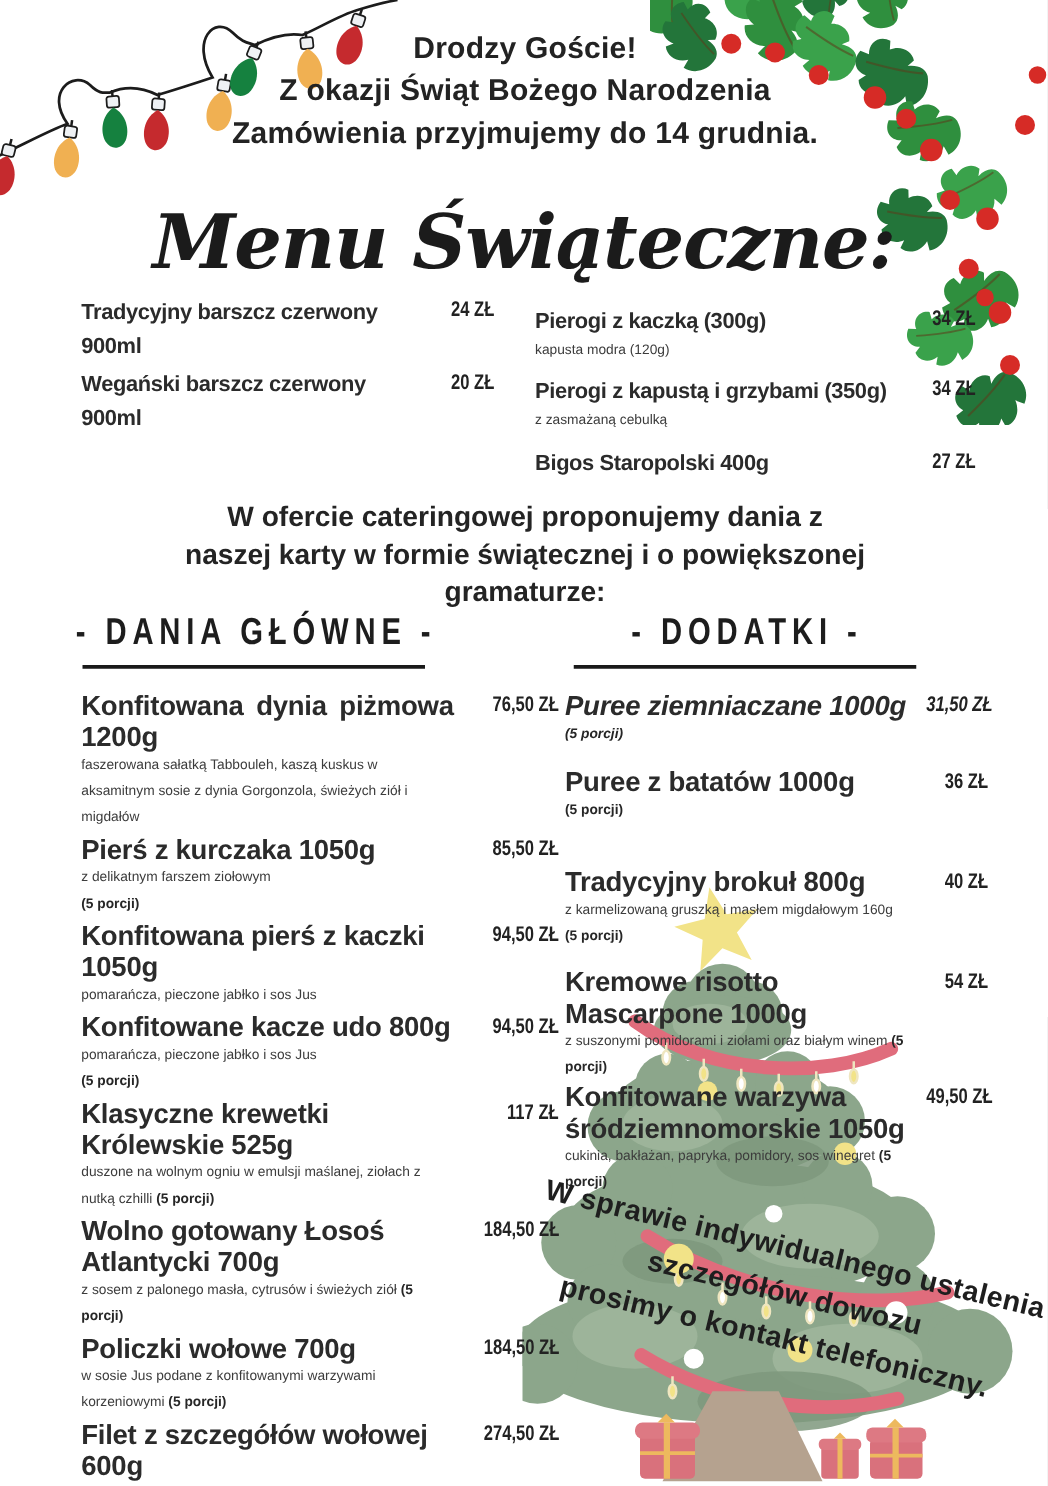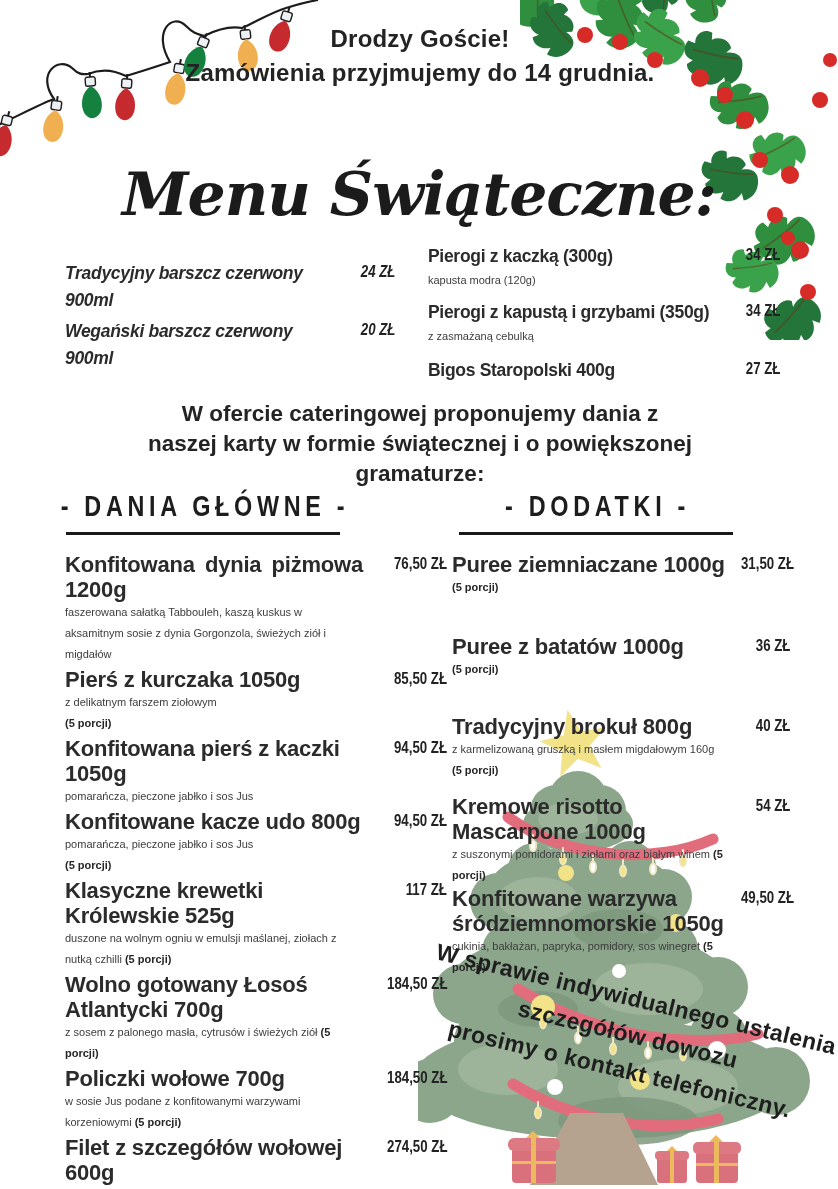--- a/index.html
+++ b/index.html
@@ -18,21 +18,21 @@
          font-size:60px;line-height:84px;color:#1b1b1b;letter-spacing:-1px;}
   
   .mi-row{display:flex;align-items:flex-start;}
   .mi-txt{flex:1;min-width:0;}
   .mi-price{text-align:right;padding-top:2px;}
   .pz{display:inline-block;font-weight:700;font-size:17px;white-space:nowrap;color:#222;
       transform:scaleX(.78);transform-origin:100% 0;}
   .mi-desc{font-size:11px;line-height:21px;color:#3c3c3c;}
   .mi-desc b{color:#262626;}
   
-  .starters-left{position:absolute;left:65px;top:260px;width:330px;z-index:2;font-style:italic;}
+  .starters-left{position:absolute;left:65px;top:236px;width:330px;z-index:2;}
   .starters-right{position:absolute;left:428px;top:243px;width:352px;z-index:2;}
   .st .mi-name{font-size:17.5px;font-weight:700;line-height:27px;letter-spacing:-.3px;color:#2b2b2b;}
   .starters-right .mi-name{white-space:nowrap;}
   .starters-left .mi-price{width:60px;}
   .starters-right .mi-price{width:56px;}
   .starters-left .mi-row{margin-bottom:4px;}
   .starters-right .mi-row{margin-bottom:8px;}
   .starters-right .mi-row:nth-child(3){margin-top:10px;}
   
   .catering{position:absolute;left:80px;top:399px;width:680px;z-index:2;text-align:center;
@@ -48,21 +48,21 @@
   #rule-mains{left:66px;width:274px;}
   #rule-sides{left:459px;width:274px;}
   
   .mains-list{position:absolute;left:65px;top:552px;width:382px;z-index:2;}
   .sides-list{position:absolute;left:452px;top:552px;width:338px;z-index:2;}
   .lst .mi-name{font-size:22px;font-weight:700;line-height:25px;letter-spacing:-.2px;color:#2b2b2b;}
   .mains-list .mi-price{width:84px;}
   .sides-list .mi-price{width:64px;}
   .mains-list .mi-row{margin-bottom:2px;}
   .mains-list .mi-row:first-child .mi-name{text-align:justify;}
-  .sides-list .mi-row:nth-child(1){margin-bottom:36px;}
+  .sides-list .mi-row:nth-child(1){margin-bottom:15px;font-style:italic;}
   .sides-list .mi-row:nth-child(2){margin-bottom:34px;}
   .sides-list .mi-row:nth-child(3){margin-bottom:13px;}
   
   .footer-note{position:absolute;left:408px;top:980px;width:440px;z-index:3;text-align:center;
                font-size:23px;font-weight:700;line-height:36px;color:#1e1e1e;letter-spacing:.3px;
                transform:rotate(13.5deg);transform-origin:50% 50%;}
 </style>
 </head>
 <body>
 
@@ -270,20 +270,21 @@
       <circle cx="280" cy="250" r="9"></circle>
         <circle cx="268" cy="238" r="7"></circle>
         <circle cx="288" cy="292" r="8"></circle>
       <circle cx="300" cy="100" r="8"></circle>
         <circle cx="310" cy="60" r="7"></circle>
     </g>
   </svg>
 
   <div class="intro">
       <div>Drodzy Goście!</div>
+      <div>Z okazji Świąt Bożego Narodzenia</div>
       <div>Zamówienia przyjmujemy do 14 grudnia.</div>
     </div>
 
   <div class="title">Menu Świąteczne:</div>
 
   <div class="starters-left st">
       <div class="mi-row">
         <div class="mi-txt">
           <div class="mi-name">Tradycyjny barszcz czerwony 900ml</div>
         </div>

